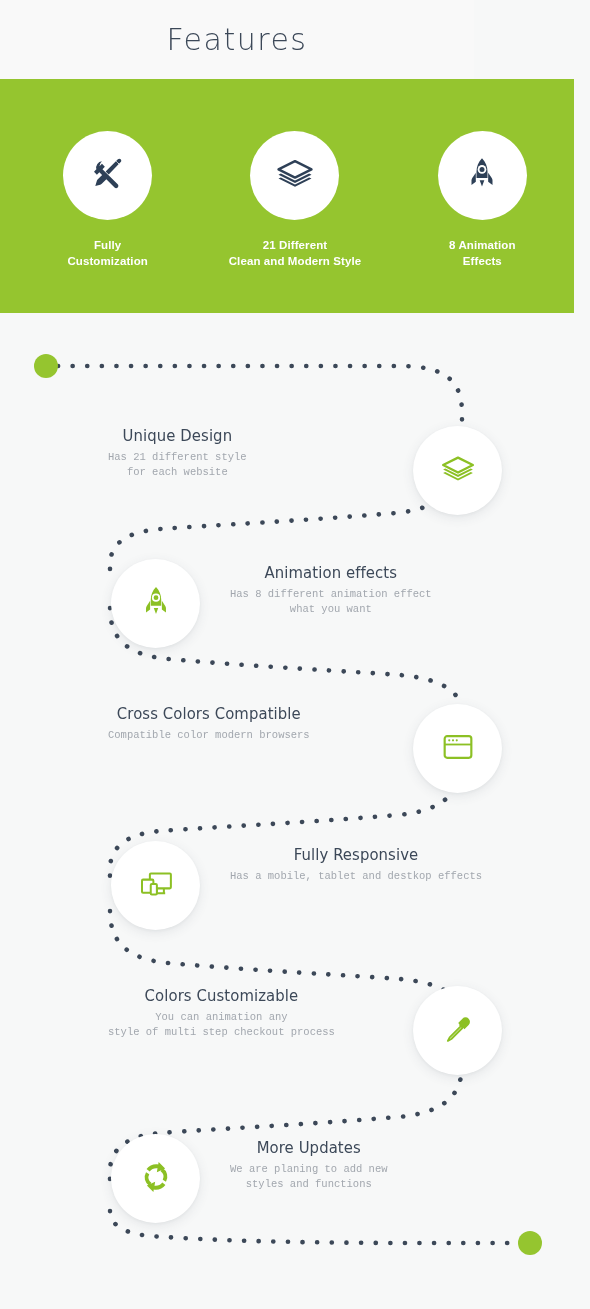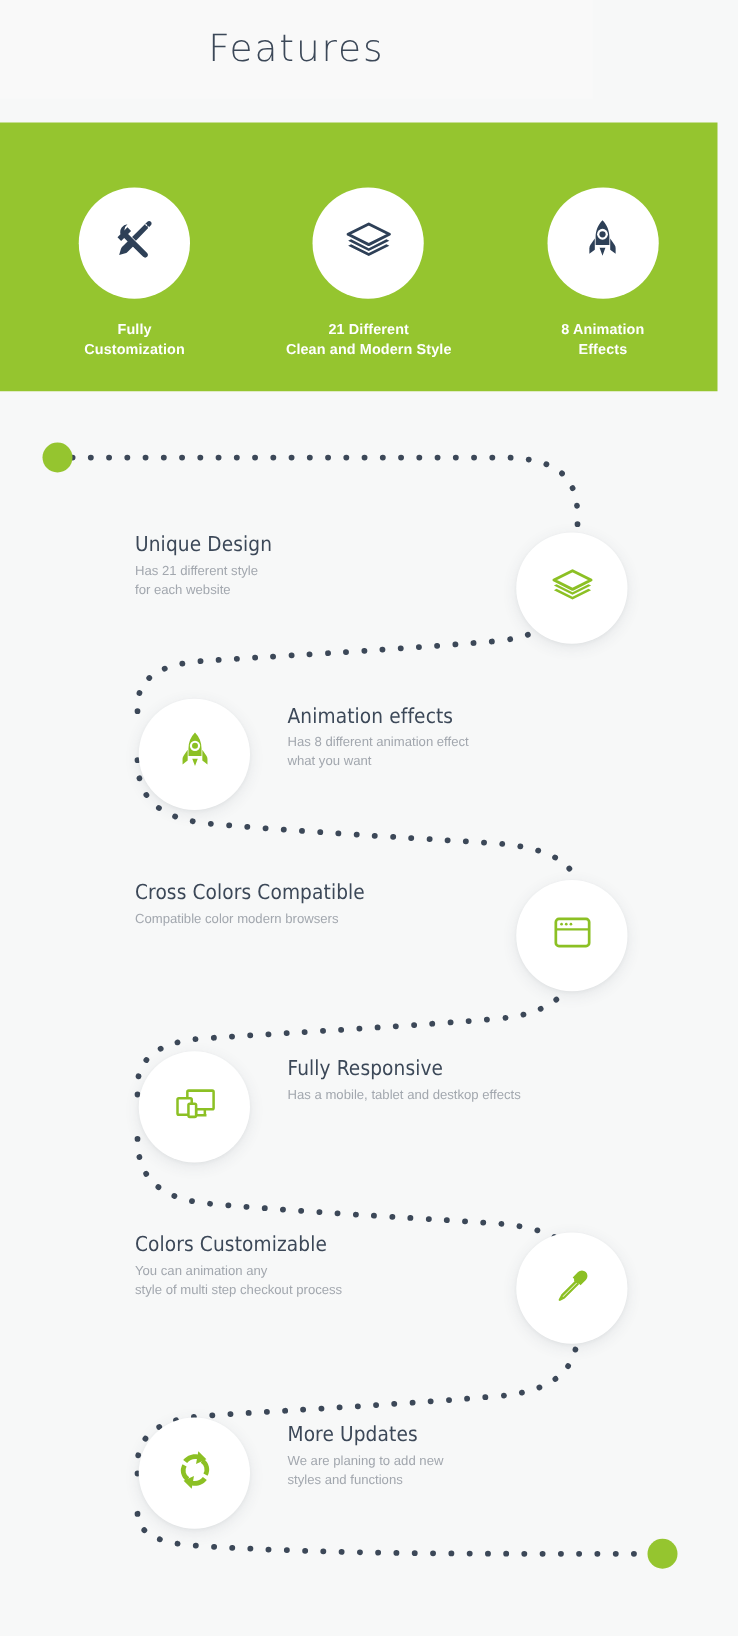--- a/index.html
+++ b/index.html
@@ -25,21 +25,20 @@
     color: #3c4858;
     font-family: "DejaVu Sans", sans-serif;
     font-stretch: condensed;
   }
 
   
   .band {
     position: absolute; left: 0; top: 79px;
     width: 574px; height: 234px;
     background: #95c52f;
-    margin-top: 19px;
   }
   .band-items {
     position: absolute; left: 0; top: 0; width: 590px; height: 234px;
     display: flex; justify-content: space-around; align-items: flex-start;
     padding: 0 14px;
   }
   .band-item {
     width: 170px;
     display: flex; flex-direction: column; align-items: center;
     padding-top: 52px;
@@ -58,20 +57,21 @@
     line-height: 1.42;
     letter-spacing: .1px;
   }
   .band-label span { display: block; }
 
   
   .timeline {
     position: absolute; left: 0; top: 313px;
     width: 590px; height: 708px;
     background: #f7f8f8;
+    text-align: center;
   }
   .dots-svg {
     position: absolute; left: 0; top: 0;
     width: 590px; height: 996px;
     pointer-events: none;
   }
 
   .row {
     position: absolute;
     width: 590px; height: 130px;
@@ -92,21 +92,21 @@
     font-stretch: condensed;
     font-weight: 400;
     letter-spacing: .1px;
     white-space: nowrap;
   }
   .row-desc {
     margin-top: 5px;
     font-size: 10.5px;
     color: #a2a7ae;
     line-height: 1.42;
-    font-family: Liberation Sans, sans-serif;
+    font-family: Liberation Mono, monospace;
     font-stretch: condensed;
     white-space: nowrap;
   }
   .row-desc span { display: block; }
 
   
   .row.left .row-text { left: 108px; top: 18px; }
   .row.left .icon-circle { left: 413px; top: 18px; }
   
   .row.right .icon-circle { left: 111px; top: 18px; }

